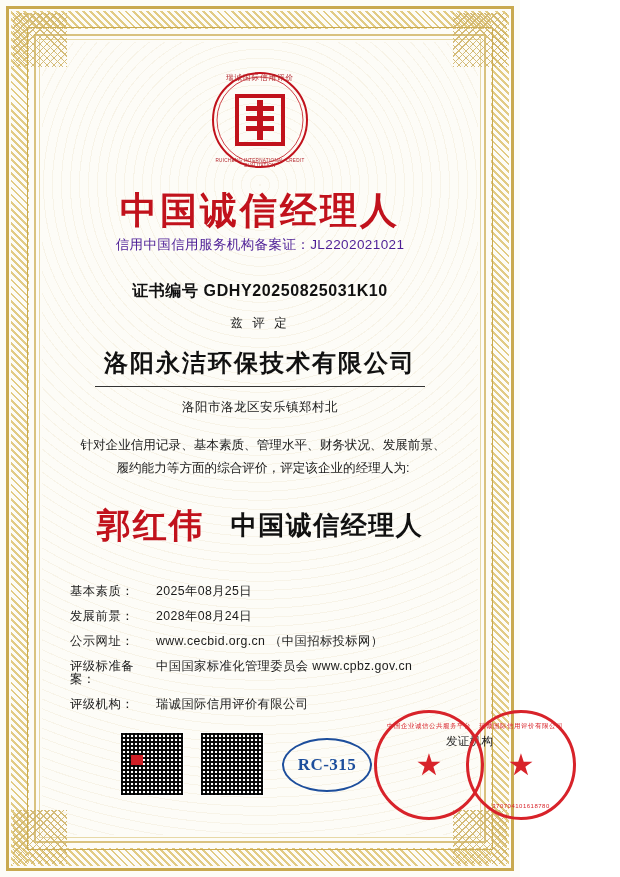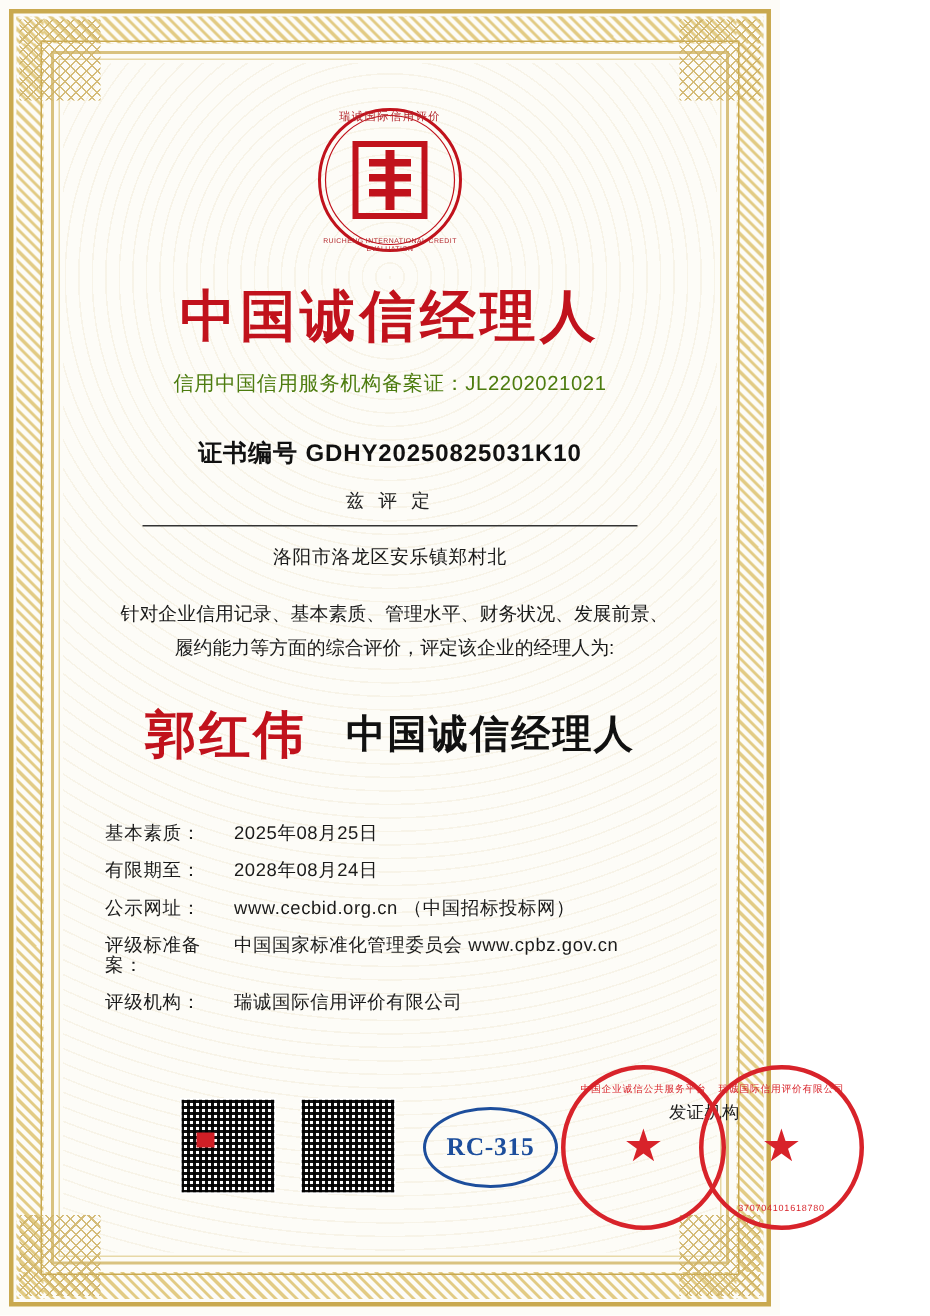--- a/index.html
+++ b/index.html
@@ -117,23 +117,23 @@
 
   .title {
     margin-top: 16px;
     font-family: "Liberation Serif", serif;
     font-size: 37px;
     font-weight: bold;
     color: #c1121c;
     letter-spacing: 3px;
   }
   .subtitle {
-    margin-top: 11px;
+    margin-top: 0;
     font-size: 13.5px;
-    color: #4d7c0f;
+    color: #4c1d95;
     letter-spacing: .4px;
   }
   .cert-no {
     margin-top: 27px;
     font-size: 16px;
     font-weight: bold;
     color: #111;
     letter-spacing: .6px;
   }
   .hereby {
@@ -329,40 +329,41 @@
         <div class="ring-top">瑞诚国际信用评价</div>
         <div class="ring-bottom">RUICHENG INTERNATIONAL CREDIT EVALUATION</div>
       </div>
     </div>
 
     <div class="title">中国诚信经理人</div>
     <div class="subtitle">信用中国信用服务机构备案证：JL2202021021</div>
     <div class="cert-no">证书编号 GDHY20250825031K10</div>
     <div class="hereby">兹 评 定</div>
 
+    <div class="company">洛阳永洁环保技术有限公司</div>
     <div class="company-underline"></div>
     <div class="address">洛阳市洛龙区安乐镇郑村北</div>
 
     <div class="statement">
       <div>针对企业信用记录、基本素质、管理水平、财务状况、发展前景、</div>
       <div>履约能力等方面的综合评价，评定该企业的经理人为:</div>
     </div>
 
     <div class="award-row">
       <div class="award-name">郭红伟</div>
       <div class="award-title">中国诚信经理人</div>
     </div>
 
     <div class="details">
       <div class="detail-row">
         <div class="detail-label">基本素质：</div>
         <div class="detail-value">2025年08月25日</div>
       </div>
       <div class="detail-row">
-        <div class="detail-label">有限期至：</div>
+        <div class="detail-label">发展前景：</div>
         <div class="detail-value">2028年08月24日</div>
       </div>
       <div class="detail-row">
         <div class="detail-label">公示网址：</div>
         <div class="detail-value">www.cecbid.org.cn （中国招标投标网）</div>
       </div>
       <div class="detail-row">
         <div class="detail-label">评级标准备案：</div>
         <div class="detail-value">中国国家标准化管理委员会 www.cpbz.gov.cn</div>
       </div>

